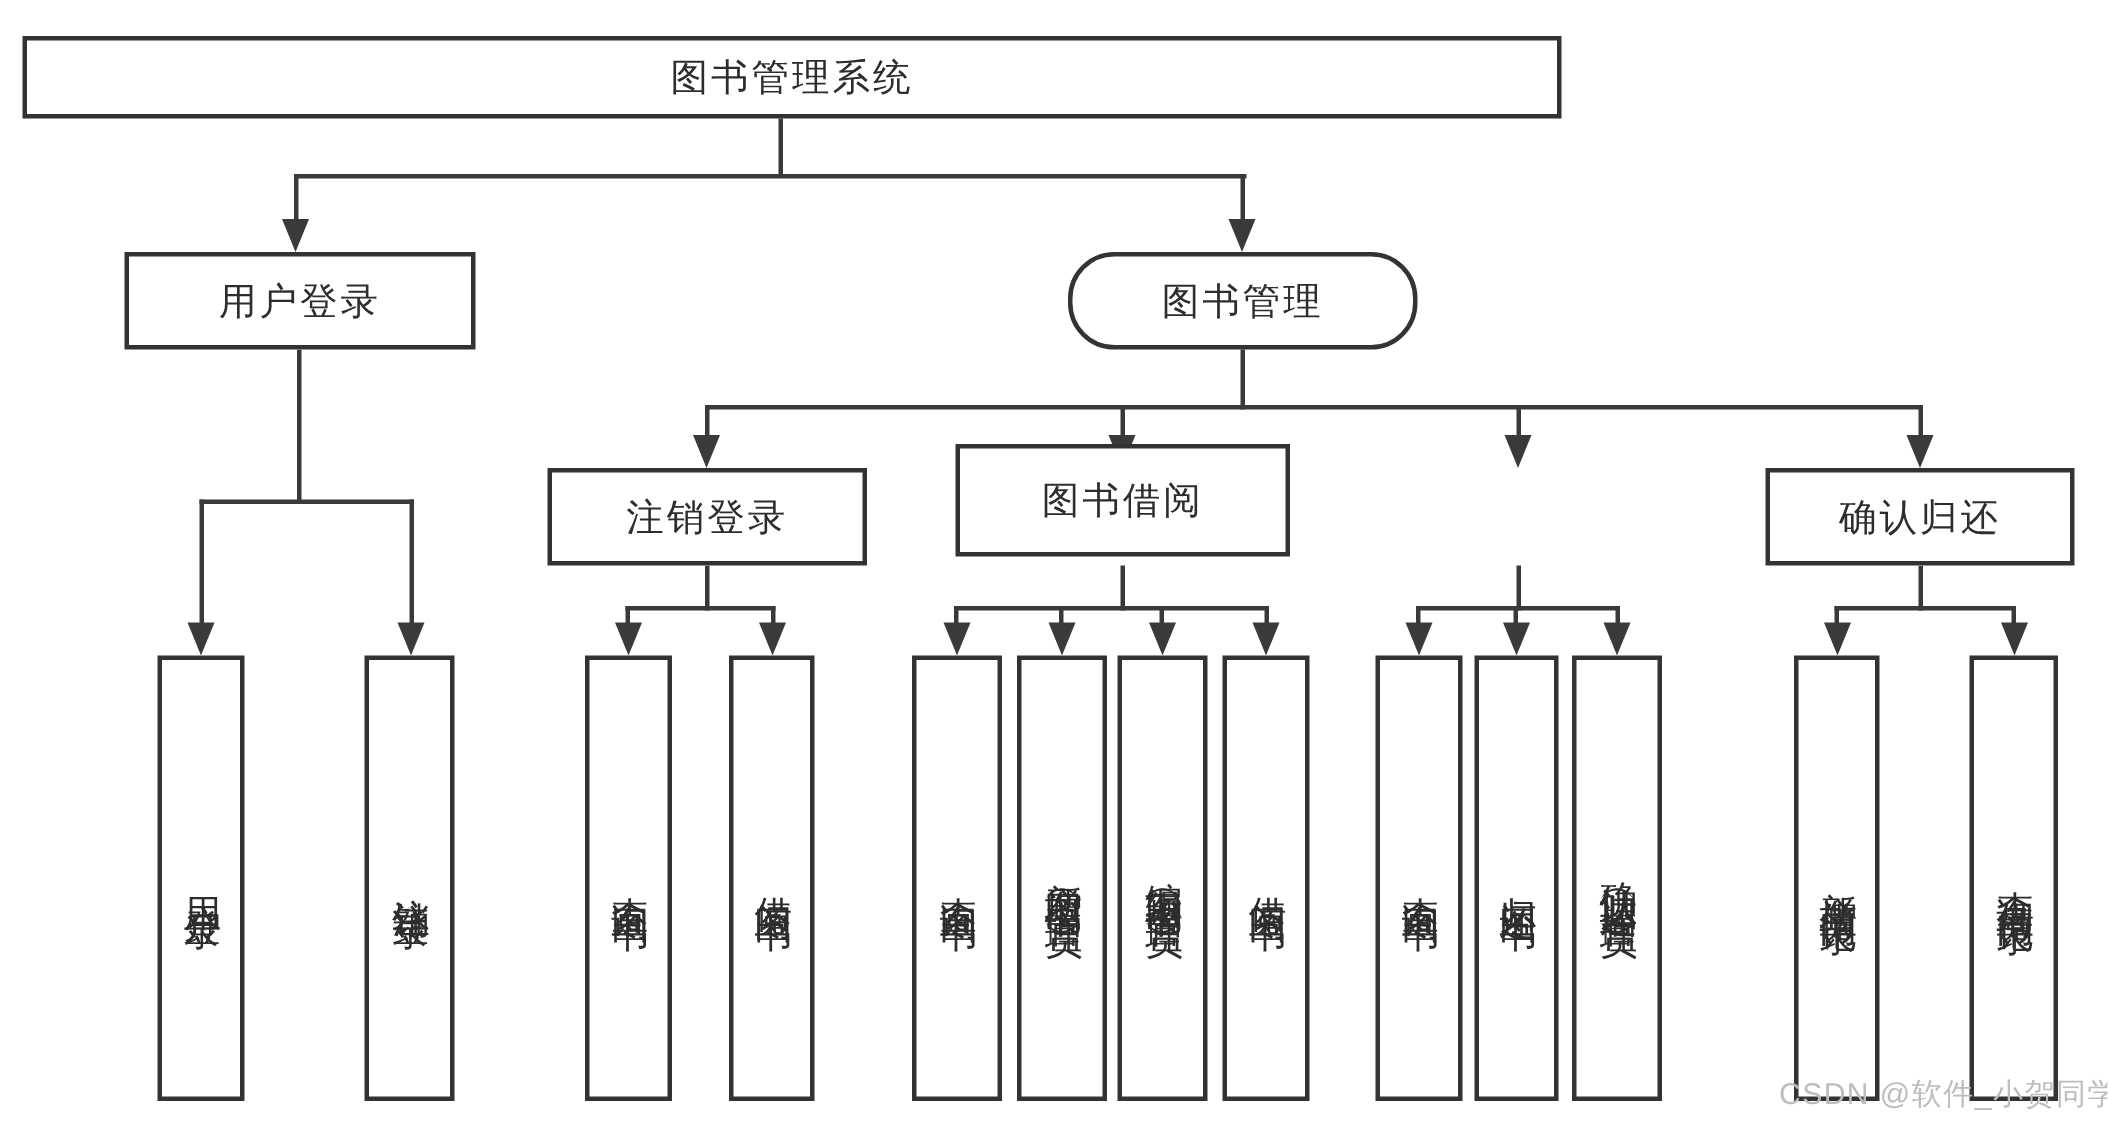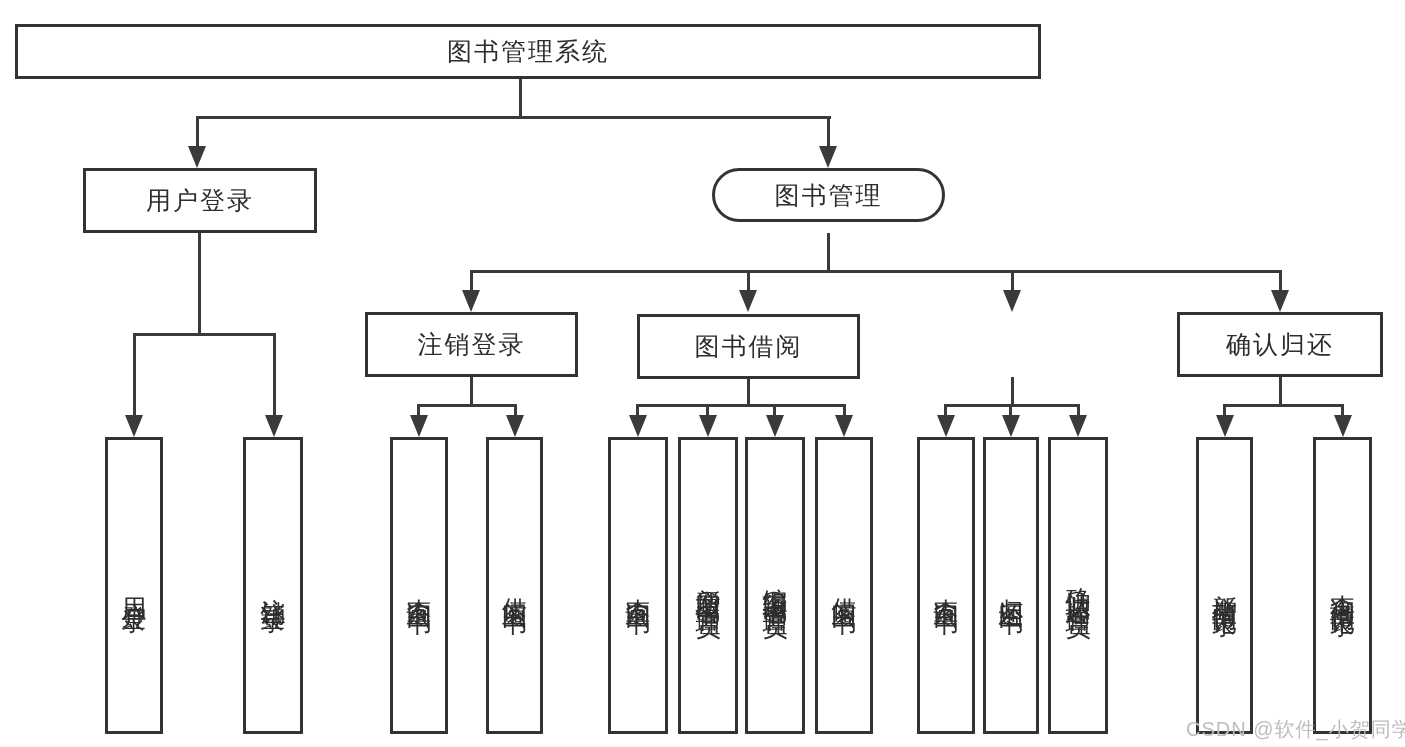--- a/index.html
+++ b/index.html
@@ -40,29 +40,29 @@
 <div id="canvas">
 
   <div class="node-h" style="left:15px;top:24px;width:1026px;height:55px;">
     <span>图书管理系统</span>
   </div>
 
   <div class="node-h" style="left:83px;top:168px;width:234px;height:65px;">
     <span>用户登录</span>
   </div>
 
-  <div class="node-h" style="left:712px;top:168px;width:233px;height:54px;border-radius:31px;">
+  <div class="node-h" style="left:712px;top:168px;width:233px;height:65px;border-radius:31px;">
     <span>图书管理</span>
   </div>
 
   <div class="node-h" style="left:365px;top:312px;width:213px;height:65px;">
     <span>注销登录</span>
   </div>
 
-  <div class="node-h" style="left:637px;top:314px;width:223px;height:65px;">
+  <div class="node-h" style="left:637px;top:296px;width:223px;height:75px;">
     <span>图书借阅</span>
   </div>
 
 
   <div class="node-h" style="left:1177px;top:312px;width:206px;height:65px;">
     <span>确认归还</span>
   </div>
 
   <div class="node-v" style="left:105px;width:58px;">
     <span>用户登录</span>

